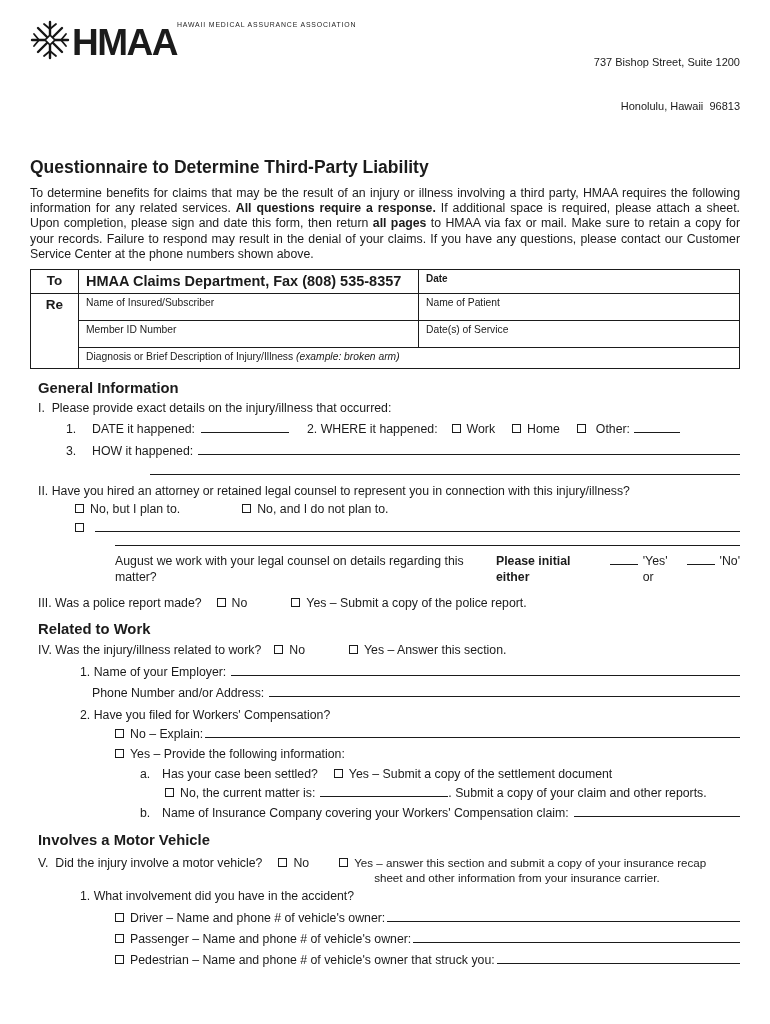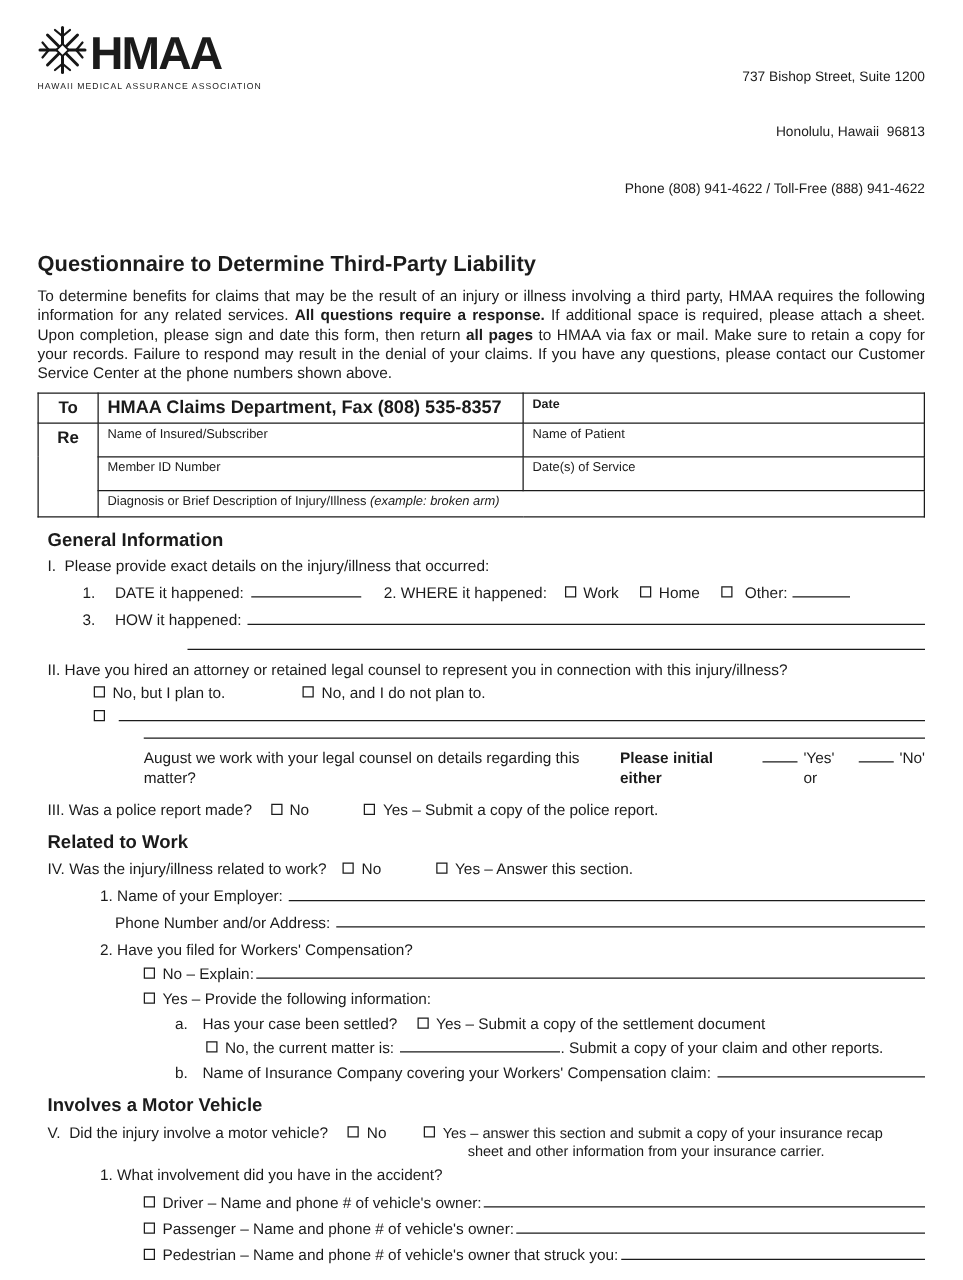--- a/index.html
+++ b/index.html
@@ -5,21 +5,21 @@
   * { box-sizing: border-box; }
   html,body { margin:0; padding:0; }
   body {
     width:770px; height:1024px; overflow:hidden;
     background:#ffffff; color:#1b1b1b;
     font-family:"Liberation Sans", sans-serif;
     font-size:12.3px; line-height:1.3;
     padding:20px 30px 0 30px; position:relative;
   }
   .hdr { display:flex; justify-content:space-between; align-items:flex-start; }
-  .logo { display:flex; flex-direction:column; }
+  .logo { display:flex; }
   .logo-top { display:flex; align-items:center; }
   .brand { font-size:37px; font-weight:bold; letter-spacing:-1.5px; line-height:1; margin-left:2px; }
   .tagline { font-size:6.9px; letter-spacing:0.85px; margin-top:1px; white-space:nowrap; }
   .addr { text-align:right; font-size:11px; line-height:1.35; margin-top:5px; white-space:pre-wrap; }
   .title { font-size:17.5px; font-weight:bold; margin-top:12px; }
   .intro { margin-top:7px; text-align:justify; line-height:1.25; }
   .b { font-weight:bold; }
   .i { font-style:italic; }
 
   table.rt { border-collapse:collapse; width:100%; margin-top:7px; }
@@ -74,21 +74,20 @@
           <rect x="16.5" y="16.5" width="7" height="7" fill="#ffffff" stroke="#161616" stroke-width="1.6" transform="rotate(45 20 20)"></rect>
         </svg>
       </span>
       <span class="brand">HMAA</span>
     </div>
     <div class="tagline">HAWAII MEDICAL ASSURANCE ASSOCIATION</div>
   </div>
   <div class="addr">
     <div>737 Bishop Street, Suite 1200</div>
     <div class="pre">Honolulu, Hawaii  96813</div>
-    <div>Phone (808) 941-4622 / Toll-Free (888) 941-4622</div>
   </div>
 </div>
 
 <div class="title">Questionnaire to Determine Third-Party Liability</div>
 
 <div class="intro">
   <span>To determine benefits for claims that may be the result of an injury or illness involving a third party, HMAA requires the following information for any related services. </span><span class="b">All questions require a response.</span><span> If additional space is required, please attach a sheet. Upon completion, please sign and date this form, then return </span><span class="b">all pages</span><span> to HMAA via fax or mail. Make sure to retain a copy for your records. Failure to respond may result in the denial of your claims. If you have any questions, please contact our Customer Service Center at the phone numbers shown above.</span>
 </div>
 
 <table class="rt">

